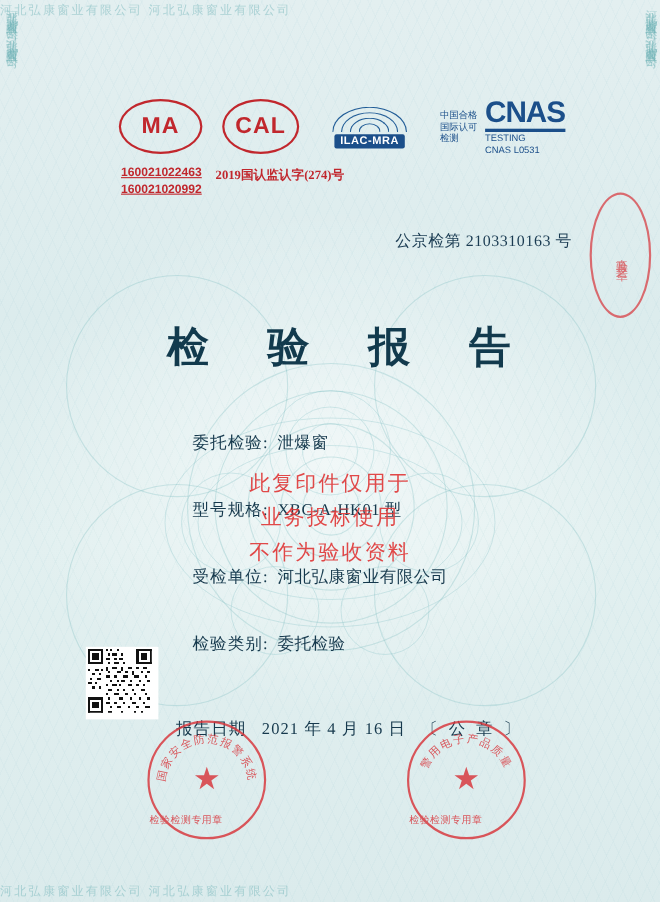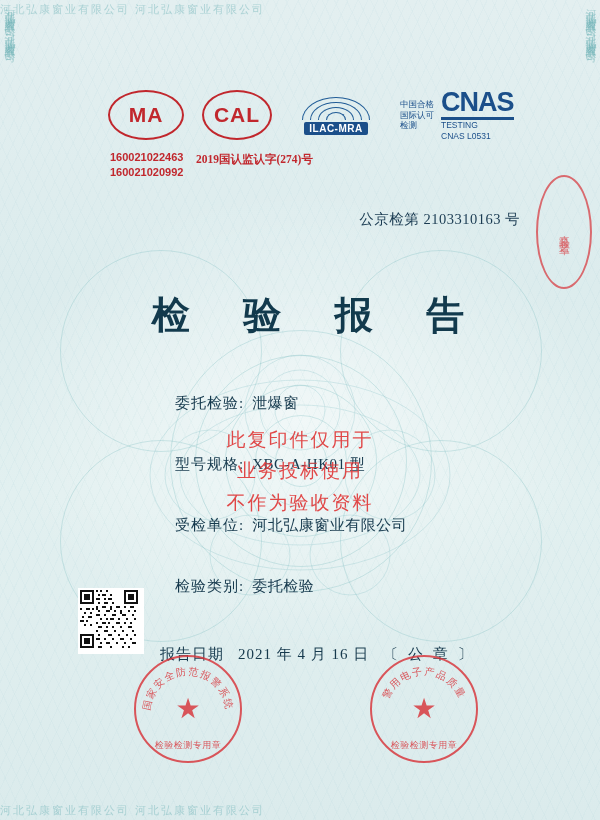--- a/index.html
+++ b/index.html
@@ -86,20 +86,21 @@
     font-family:"Liberation Sans", sans-serif;
     font-size:27px;font-weight:bold;color:#1b4f8a;letter-spacing:-1px;
     border-bottom:3px solid #1b4f8a;line-height:1;padding-bottom:1px;
   }
   .cnas-sub{font-size:8.5px;color:#1b4f8a;line-height:1.25;font-family:"Liberation Sans", sans-serif;}
 
   .cert-nums{
     position:absolute;left:110px;top:150px;
     color:#c1272d;font-size:11px;line-height:1.35;font-weight:bold;
     font-family:"Liberation Sans", sans-serif;
+    text-decoration:underline;
   }
   .accred-line{
     position:absolute;left:196px;top:152px;
     color:#c1272d;font-size:11.5px;font-weight:bold;white-space:nowrap;
   }
 
   .report-no{
     position:absolute;right:80px;top:210px;
     font-size:14.5px;color:#1a3b52;letter-spacing:.5px;
   }
@@ -115,25 +116,25 @@
 
   .fields{
     position:absolute;left:175px;top:396px;width:330px;
     font-size:15px;color:#16394d;line-height:1;
   }
   .field{display:flex;align-items:baseline;margin-bottom:46px;}
   .f-label{white-space:nowrap;letter-spacing:1px;}
   .f-value{margin-left:8px;letter-spacing:.5px;}
 
   .date-row{
-    position:absolute;left:160px;top:645px;
+    position:absolute;left:160px;top:613px;
     font-size:15px;color:#16394d;letter-spacing:1px;
     display:flex;align-items:baseline;gap:14px;
   }
-  .seal-bracket{letter-spacing:3px;}
+  .seal-bracket{letter-spacing:3px;margin-top:40px;}
 
   .org{
     position:absolute;left:0;right:0;top:662px;text-align:center;
     color:#16394d;font-size:17px;line-height:1.55;letter-spacing:1px;
   }
 
   
   .qr{
     position:absolute;left:78px;top:588px;width:62px;height:62px;
     background:#fff;padding:2px;
@@ -156,21 +157,21 @@
     color:#d8343a;opacity:.82;
   }
   .seal .star{
     position:absolute;left:50%;top:50%;transform:translate(-50%,-50%);
     font-size:28px;color:#d8343a;line-height:1;
   }
   .seal .arc{
     position:absolute;left:0;top:0;width:100%;height:100%;
   }
   .seal .bottom-txt{
-    position:absolute;left:0;right:0;bottom:9px;text-align:center;
+    position:absolute;left:0;right:0;bottom:9px;text-align:left;
     font-size:9px;letter-spacing:.5px;margin-top:28px;
   }
   #seal-left{left:134px;top:655px;width:104px;height:104px;}
   #seal-right{left:370px;top:655px;width:104px;height:104px;}
   .seal-oval{
     position:absolute;right:8px;top:175px;
     width:52px;height:110px;border:2px solid #d8343a;border-radius:50%;
     color:#d8343a;opacity:.7;
     display:flex;align-items:center;justify-content:center;
   }

